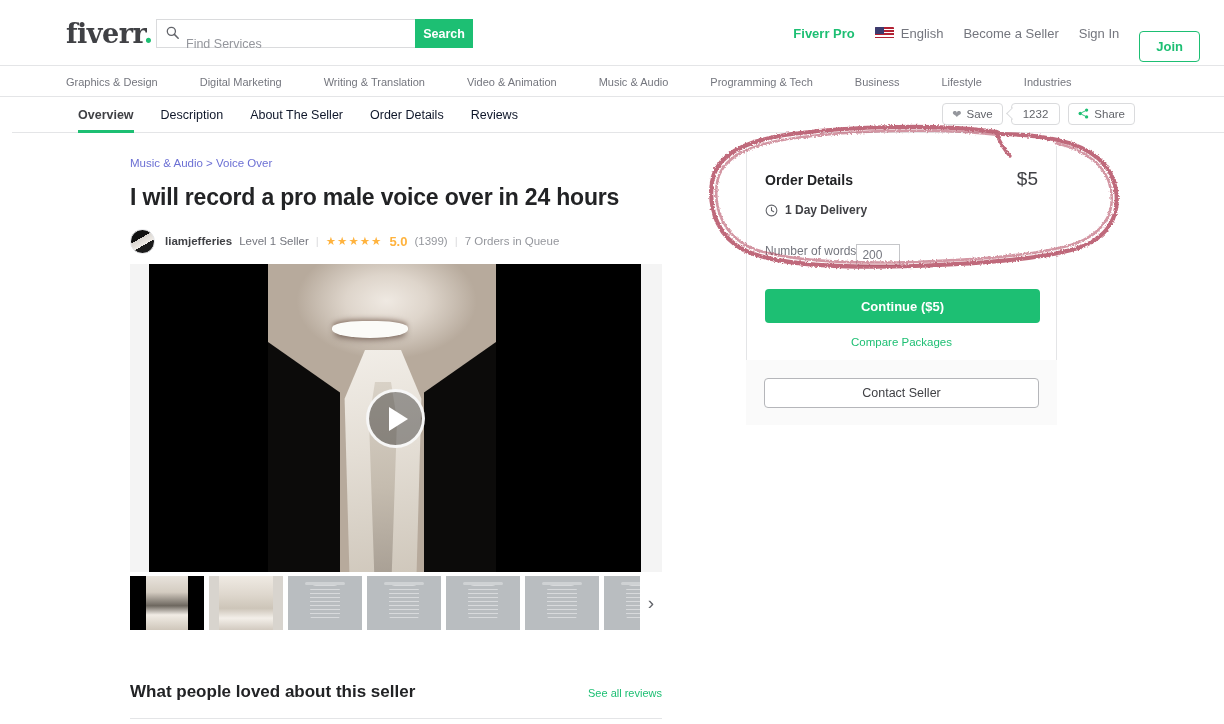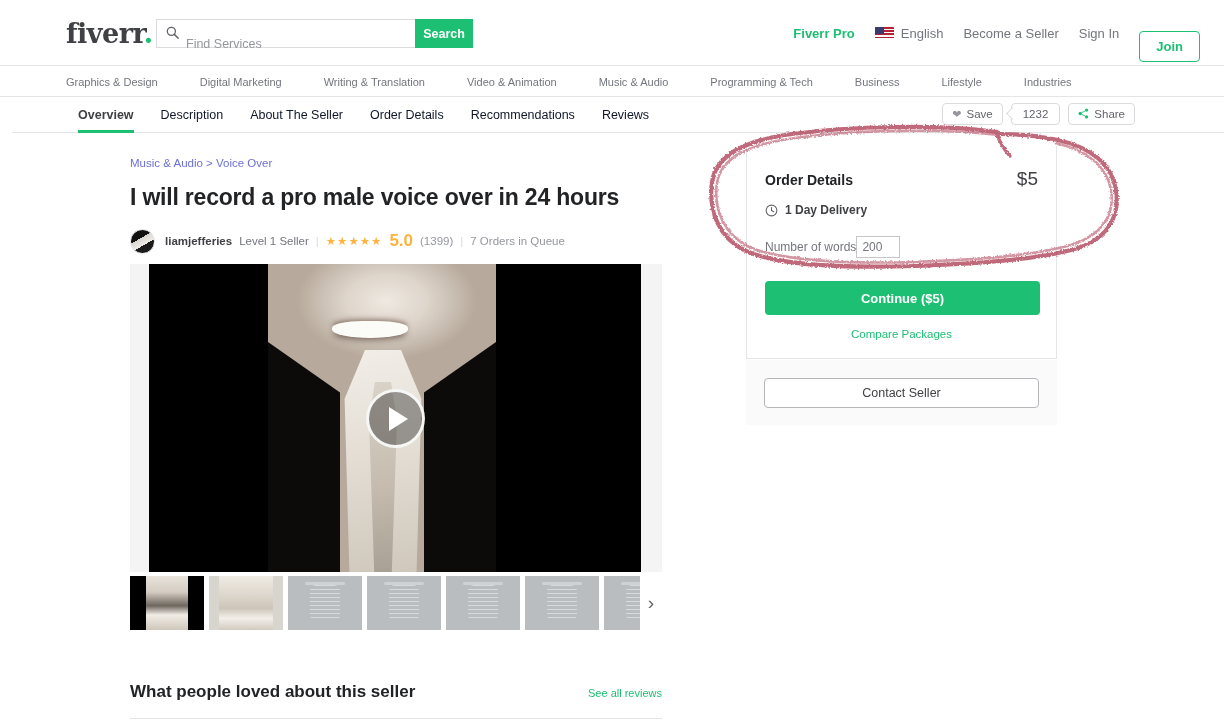--- a/index.html
+++ b/index.html
@@ -143,21 +143,21 @@
   .avatar {
     width: 25px; height: 25px; border-radius: 50%;
     background: linear-gradient(150deg,#111 0%,#111 38%,#d8d4cf 38%,#f0ece7 62%,#1b1b1b 62%);
     flex: 0 0 auto; border: 1px solid #e4e5e7; overflow: hidden;
     margin-right: 3px;
   }
   .sname { color: #404145; font-weight: 700; font-size: 11.5px; }
   .lvl { color: #74767e; }
   .bar { color: #dadbdd; }
   .stars { color: #ffb33e; font-size: 11.5px; letter-spacing: 1px; }
-  .rate { color: #ffb33e; font-weight: 700; font-size: 17px; }
+  .rate { color: #ffb33e; font-weight: 700; font-size: 13px; }
   .cnt { color: #95979d; }
 
   
   .videobox {
     position: absolute; left: 130px; top: 264px;
     width: 532px; height: 308px;
     background: #f4f4f4; overflow: hidden;
   }
   .videoinner {
     position: absolute; left: 19px; top: 0;
@@ -269,21 +269,21 @@
     font-size: 12px; font-weight: 700; color: #404145;
   }
   .clock-ico { color: #62646a; display: flex; }
   .op-row {
     margin-top: 19px; display: flex; align-items: center; gap: 0;
   }
   .op-label { font-size: 12px; color: #74767e; }
   .op-input {
     width: 44px; height: 22px; border: 1px solid #c5c6c9; background: #fff;
     font-family: "Liberation Sans", sans-serif;
-    font-size: 12px; color: #74767e; padding: 0 5px; outline: none;
+    font-size: 12px; color: #74767e; padding: 0 5px; outline: none; margin-top: 8px;
   }
   .continue-btn {
     display: block; margin: 23px 0 0 0; width: 275px; height: 34px;
     background: #1dbf73; border: none; border-radius: 4px; color: #fff;
     font-family: "Liberation Sans", sans-serif;
     font-weight: 700; font-size: 13px; cursor: pointer;
     margin-left: 18px;
   }
   .compare {
     display: block; text-align: center; width: 100%;
@@ -353,21 +353,20 @@
     <span class="cat">Industries</span>
   </div>
 </div>
 
 <div class="tabnav">
   <div class="tabnav-inner">
     <span class="tab active">Overview</span>
     <span class="tab">Description</span>
     <span class="tab">About The Seller</span>
     <span class="tab">Order Details</span>
-    <span class="tab">Recommendations</span>
     <span class="tab">Reviews</span>
   </div>
 </div>
 
 <div class="savebar">
   <div class="pill">
     <span class="heart">❤</span>
     <span>Save</span>
   </div>
   <div class="pill counter">

